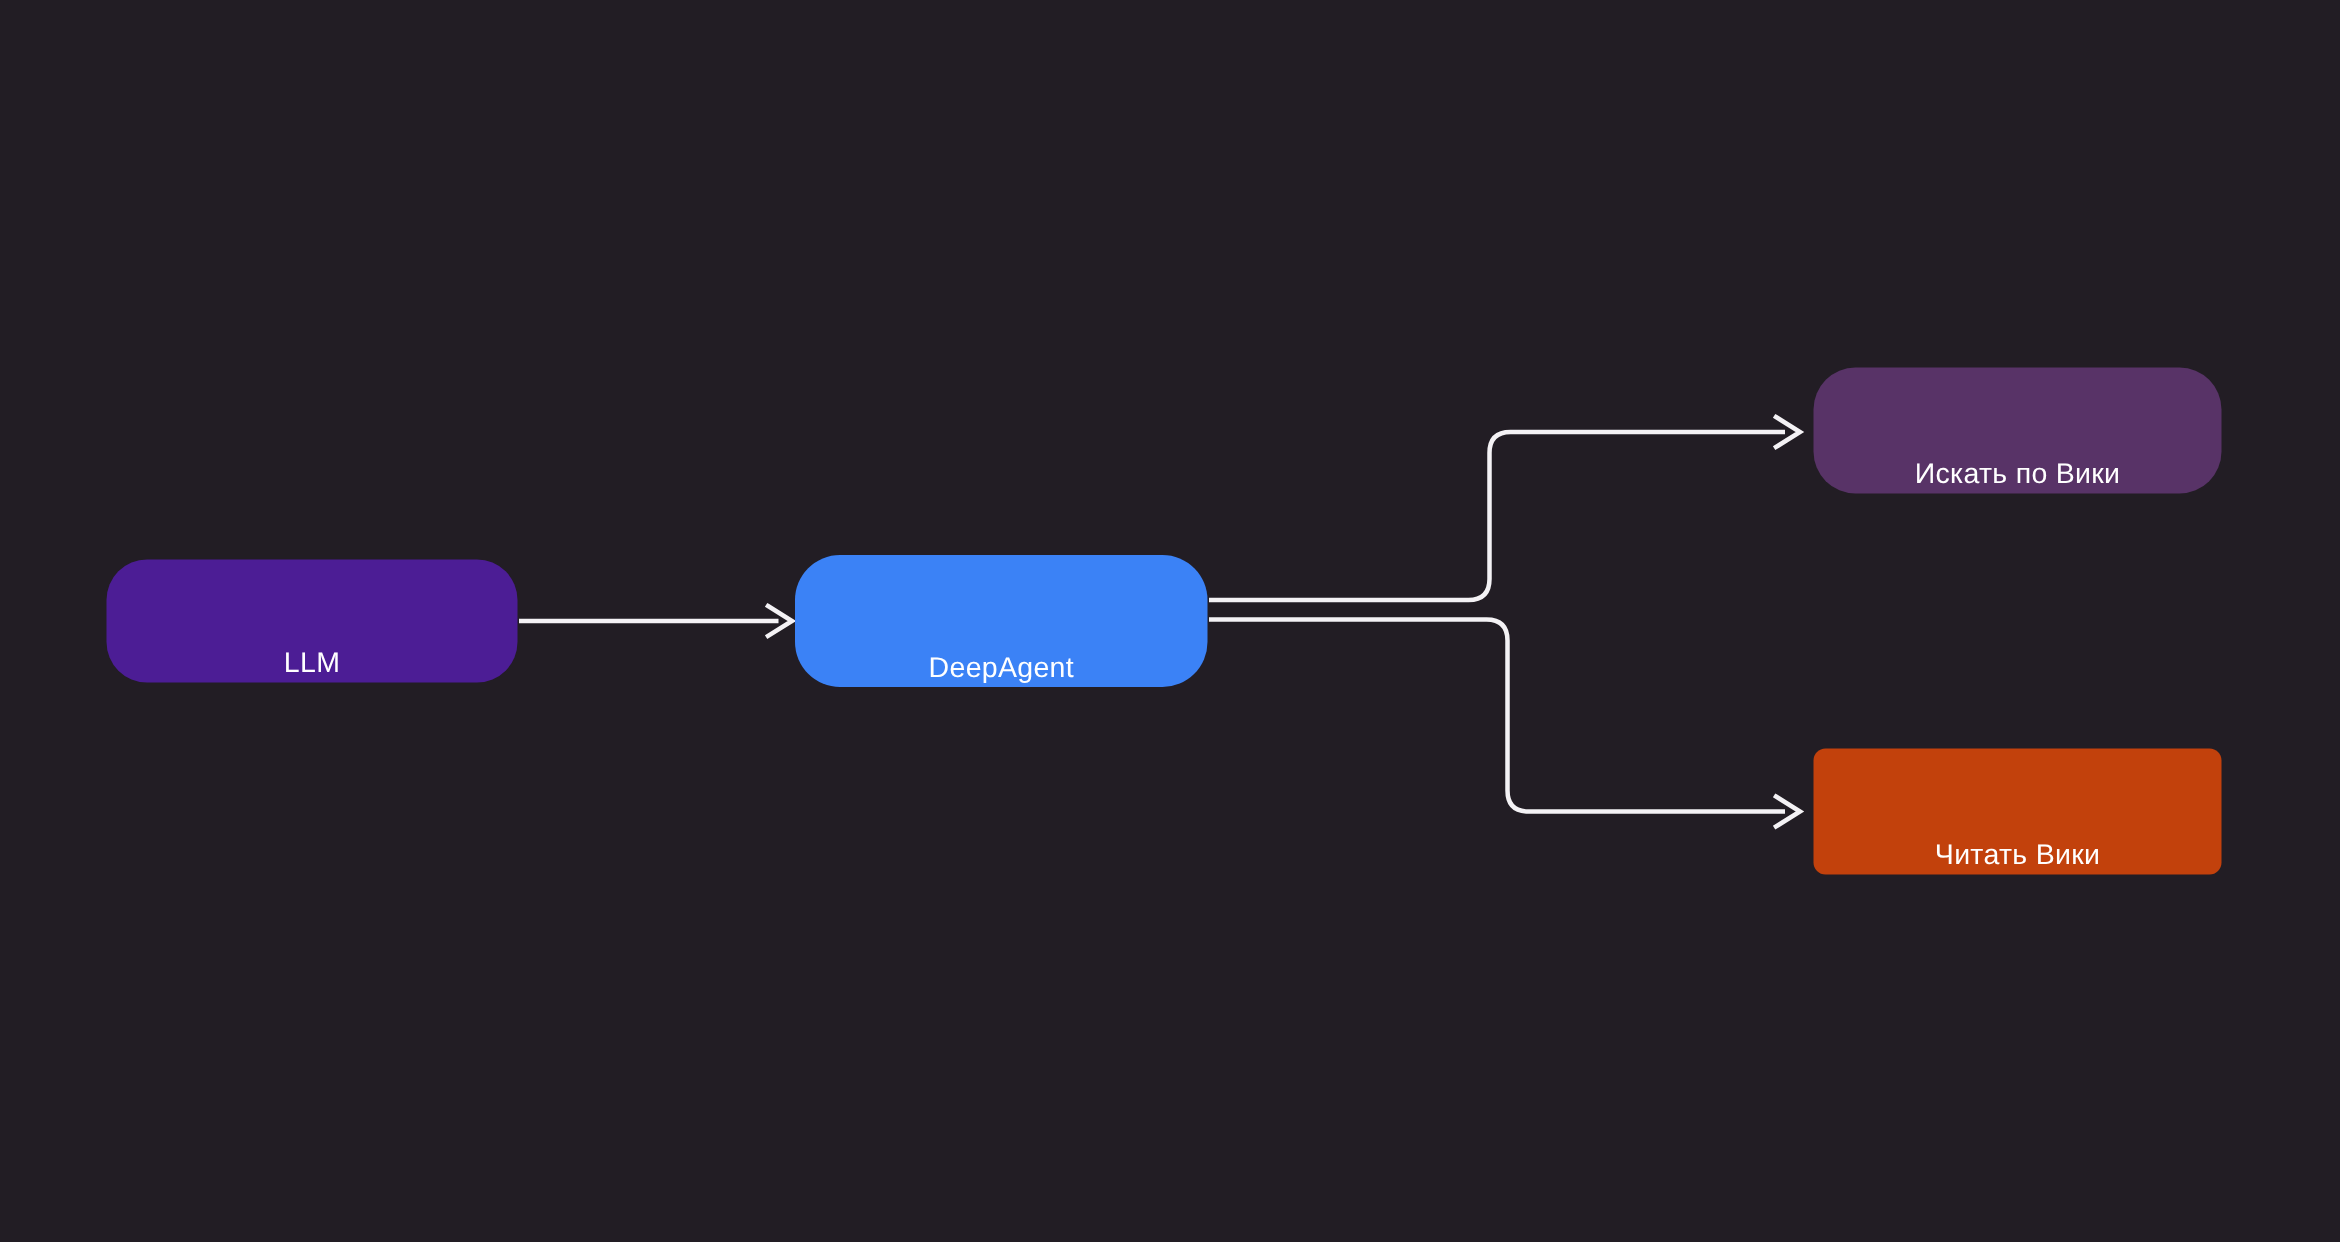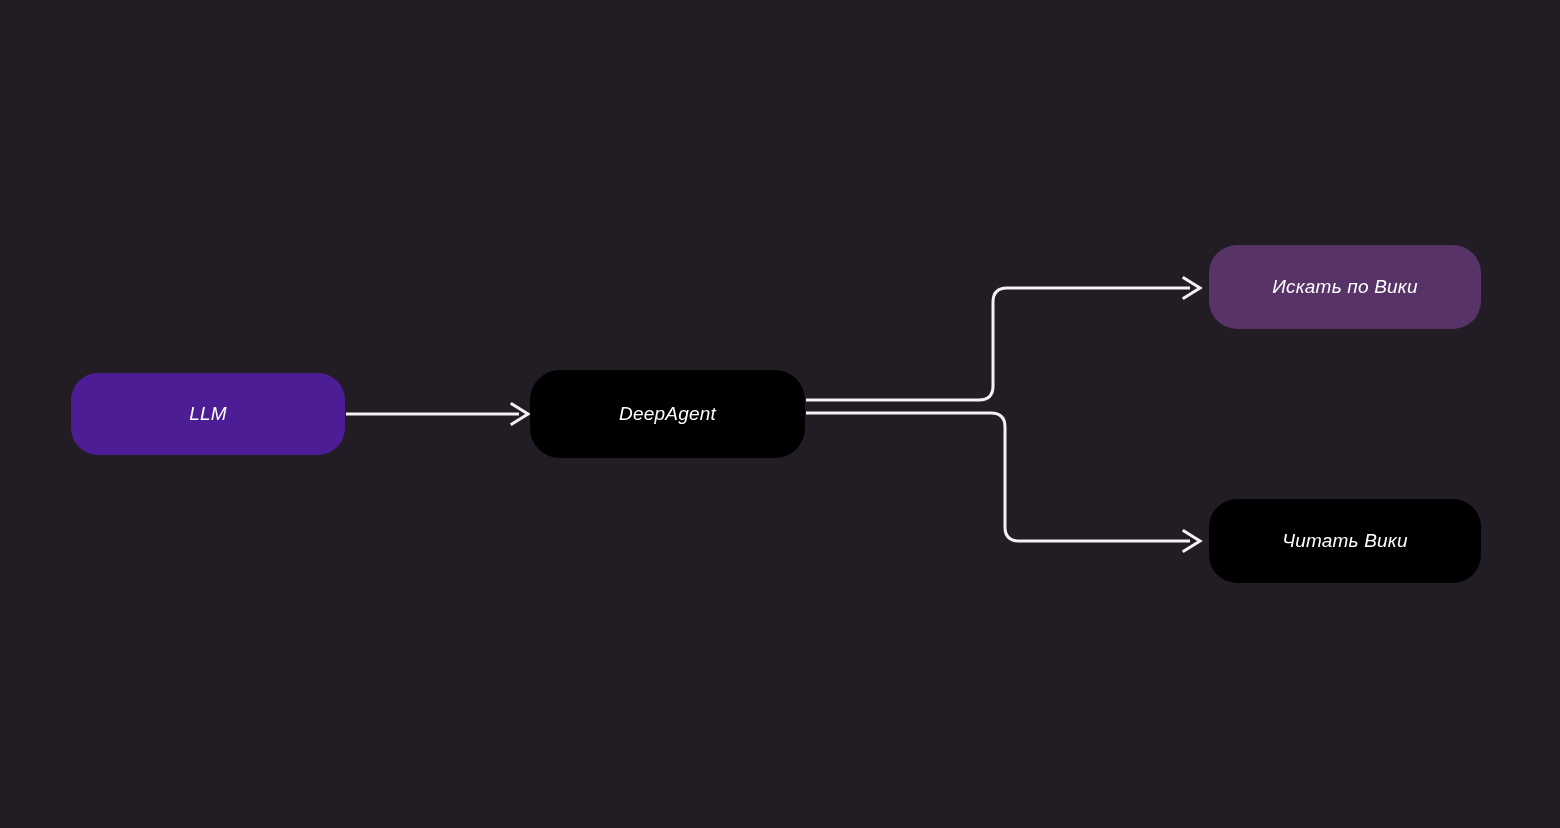--- a/index.html
+++ b/index.html
@@ -24,57 +24,56 @@
     position: absolute;
     left: 0;
     top: 0;
     width: 1560px;
     height: 828px;
     pointer-events: none;
   }
   .node {
     position: absolute;
     display: flex;
-    align-items: center;
+    align-items: flex-end;
     justify-content: center;
     box-sizing: border-box;
     border-radius: 28px;
     color: #ffffff;
     text-align: center;
     letter-spacing: 0.2px;
     user-select: none;
-    font-style: italic;
   }
   .node-label {
     font-size: 19px;
     font-weight: 500;
     line-height: 1.2;
     color: #ffffff;
     white-space: nowrap;
   }
   
   #node-llm {
     left: 71px;  top: 373px;  width: 274px; height: 82px;
     background: #4c1d95;
     border-radius: 27px;
   }
   #node-deepagent {
     left: 530px; top: 370px;  width: 275px; height: 88px;
-    background: #000000;
+    background: #3b82f6;
     border-radius: 30px;
   }
   #node-wiki-search {
     left: 1209px; top: 245px; width: 272px; height: 84px;
     background: #583367;
     border-radius: 28px;
   }
   #node-wiki-read {
     left: 1209px; top: 499px; width: 272px; height: 84px;
-    background: #000000;
-    border-radius: 28px;
+    background: #c2410c;
+    border-radius: 8px;
   }
   .edge-path {
     fill: none;
     stroke: #f4f2f5;
     stroke-width: 3;
     stroke-linecap: butt;
     stroke-linejoin: round;
   }
   .arrow-head {
     fill: none;

